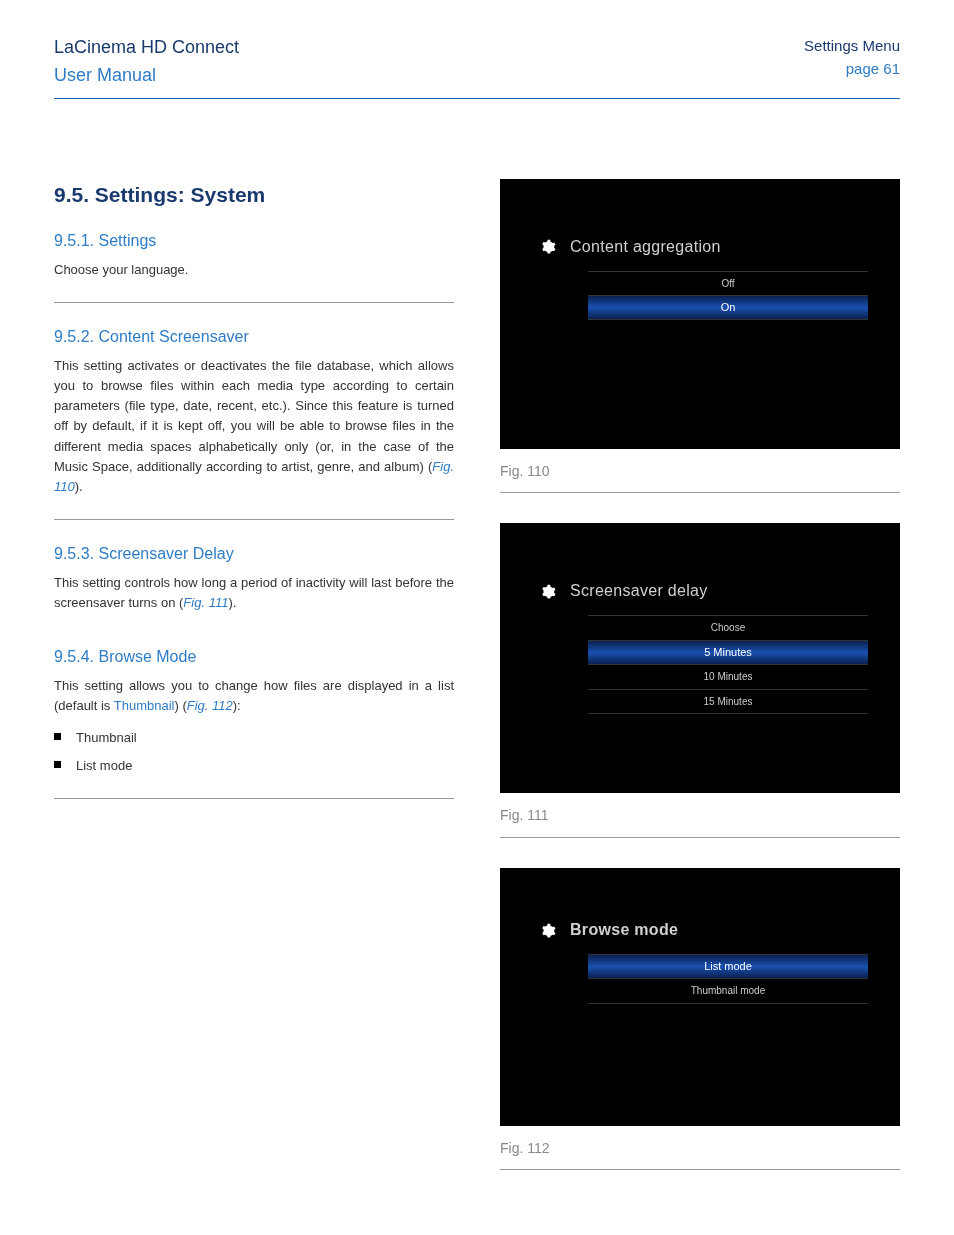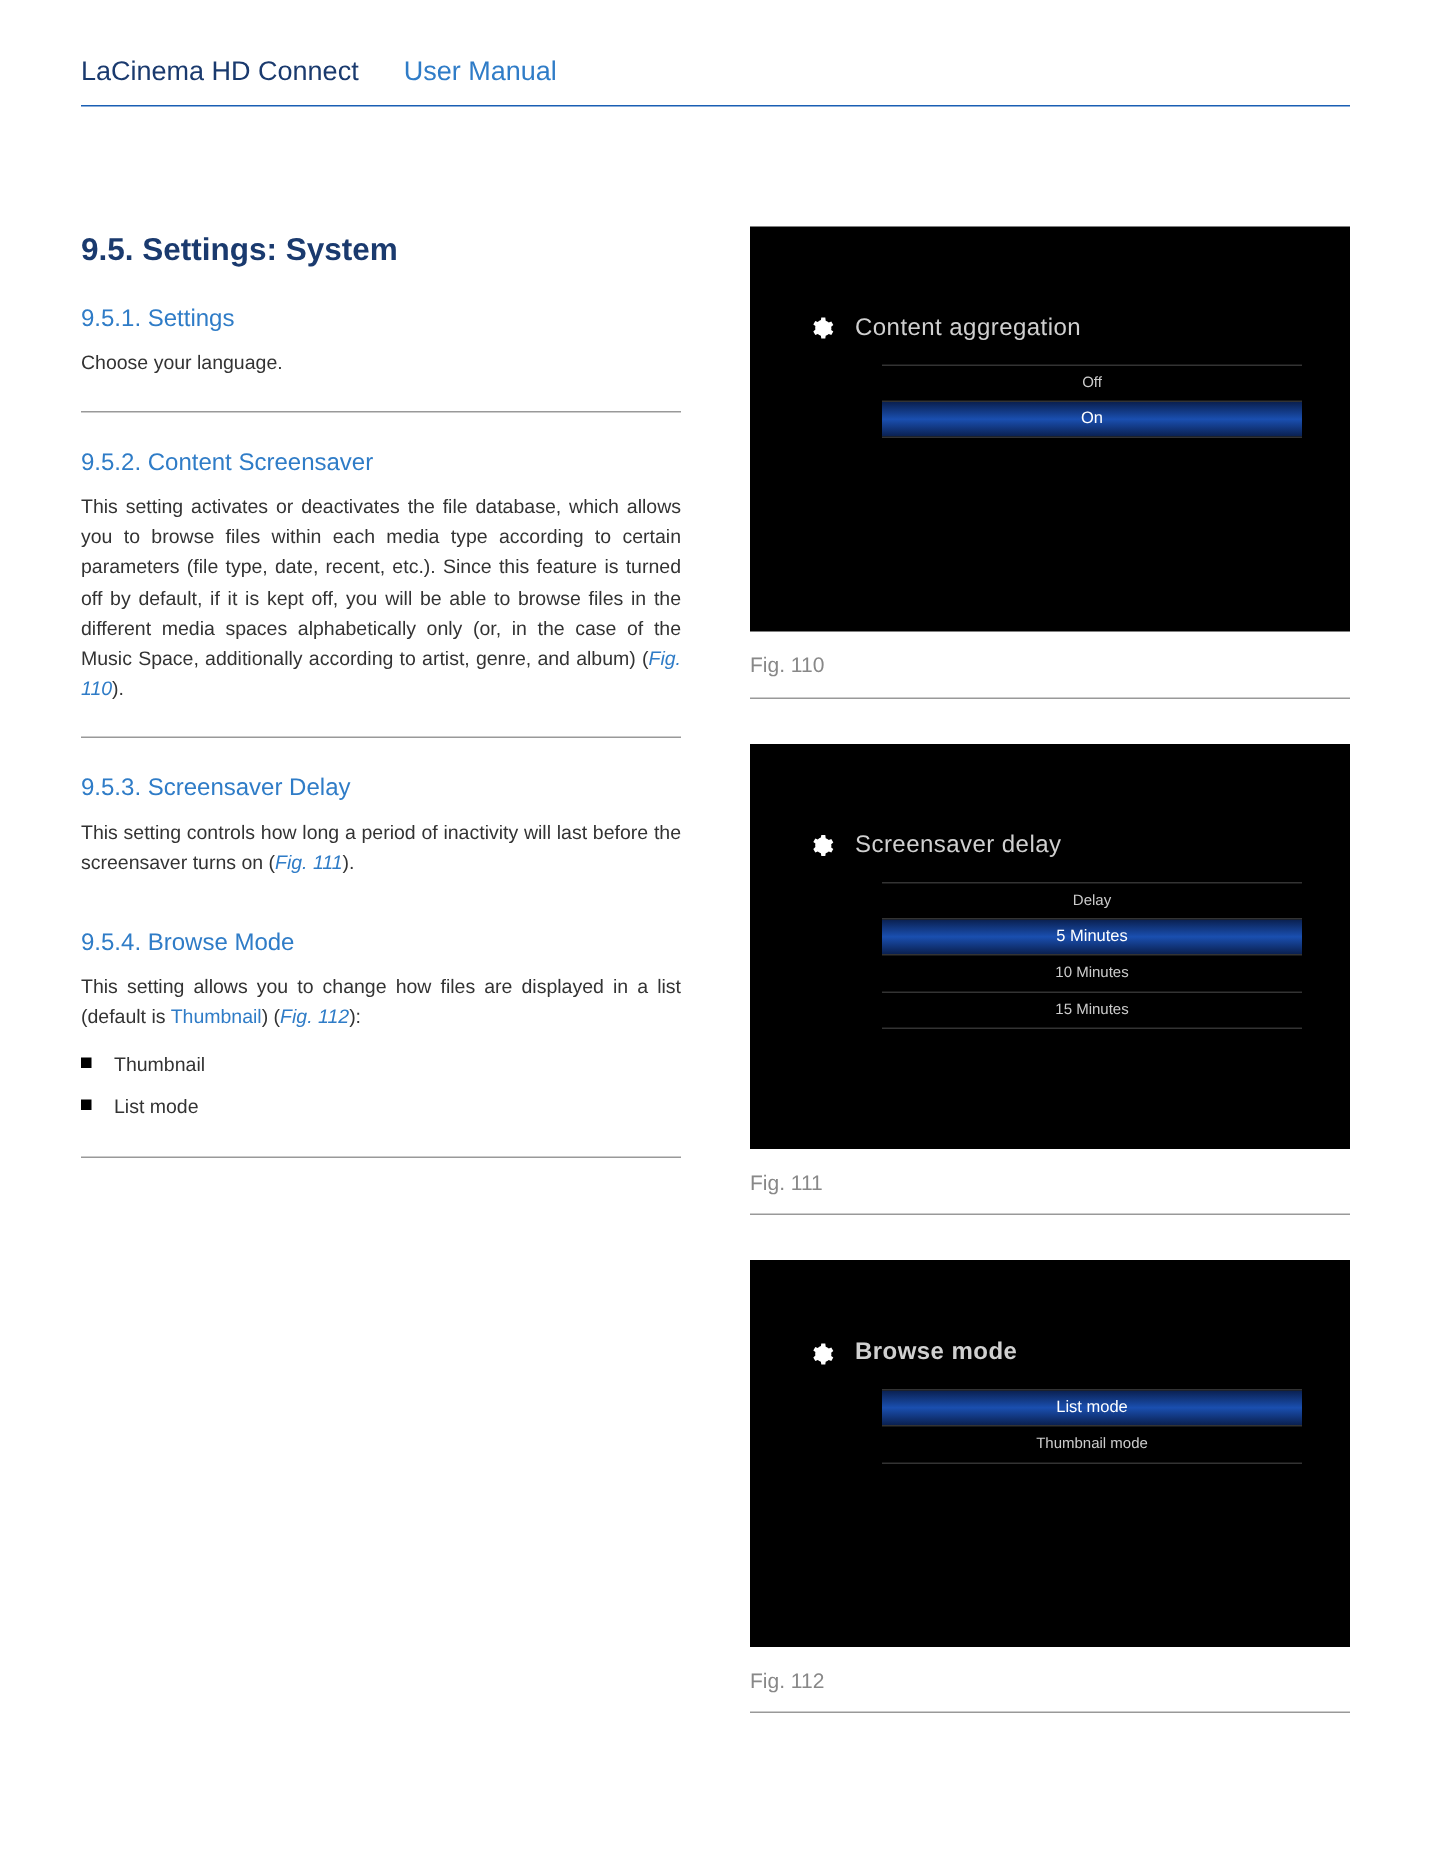--- a/index.html
+++ b/index.html
@@ -13,21 +13,21 @@
     font-size: 13px;
     line-height: 1.55;
   }
   .header {
     display: flex;
     justify-content: space-between;
     border-bottom: 1px solid #1a5fb4;
     padding-bottom: 8px;
     margin-bottom: 80px;
   }
-  .header-left, .header-right { display: flex; flex-direction: row; gap: 30px; }
+  .header-left, .header-right { display: flex; flex-direction: column; }
   .header-right { text-align: right; }
   .hdr-title { font-size: 18px; color: #1a3a6e; font-weight: 400; }
   .hdr-sub { font-size: 18px; color: #2f7cc7; font-weight: 300; }
   .hdr-section { font-size: 15px; color: #1a3a6e; }
   .hdr-page { font-size: 15px; color: #2f7cc7; }
 
   .columns { display: flex; gap: 46px; }
   .col-left { flex: 0 0 400px; }
   .col-right { flex: 1; }
 
@@ -96,20 +96,24 @@
   .screen.tall .opt-stack { top: 86px; }
 </style>
 </head>
 <body>
 
 <div class="header">
   <div class="header-left">
     <span class="hdr-title">LaCinema HD Connect</span>
     <span class="hdr-sub">User Manual</span>
   </div>
+  <div class="header-right">
+    <span class="hdr-section">Settings Menu</span>
+    <span class="hdr-page">page 61</span>
+  </div>
 </div>
 
 <div class="columns">
 
   <div class="col-left">
     <h1>9.5.  Settings: System</h1>
 
     <h2>9.5.1.   Settings</h2>
     <p class="body-text">Choose your language.</p>
     <hr class="sep">
@@ -155,21 +159,21 @@
       <div class="screen">
         <div class="screen-hdr">
           <span class="gear-icon">
             <svg viewBox="0 0 24 24">
                 <path d="M12 8a4 4 0 100 8 4 4 0 000-8zm9.4 4c0-.6-.1-1.2-.2-1.8l2.1-1.6-2-3.5-2.5 1a9 9 0 00-3.1-1.8L15.3 1h-4l-.4 2.6a9 9 0 00-3.1 1.8l-2.5-1-2 3.5 2.1 1.6c-.1.6-.2 1.2-.2 1.8s.1 1.2.2 1.8L3.3 15l2 3.5 2.5-1a9 9 0 003.1 1.8l.4 2.6h4l.4-2.6a9 9 0 003.1-1.8l2.5 1 2-3.5-2.1-1.6c.1-.6.2-1.2.2-1.8z"></path>
               </svg>
           </span>
           <span>Screensaver delay</span>
         </div>
         <div class="opt-stack">
-          <div class="opt-row">Delay</div>
+          <div class="opt-row">Choose</div>
           <div class="opt-row sel">5 Minutes</div>
           <div class="opt-row">10 Minutes</div>
           <div class="opt-row">15 Minutes</div>
         </div>
       </div>
       <div class="fig-cap">Fig. 111</div>
     </div>
 
     <div class="figure">
       <div class="screen tall">

